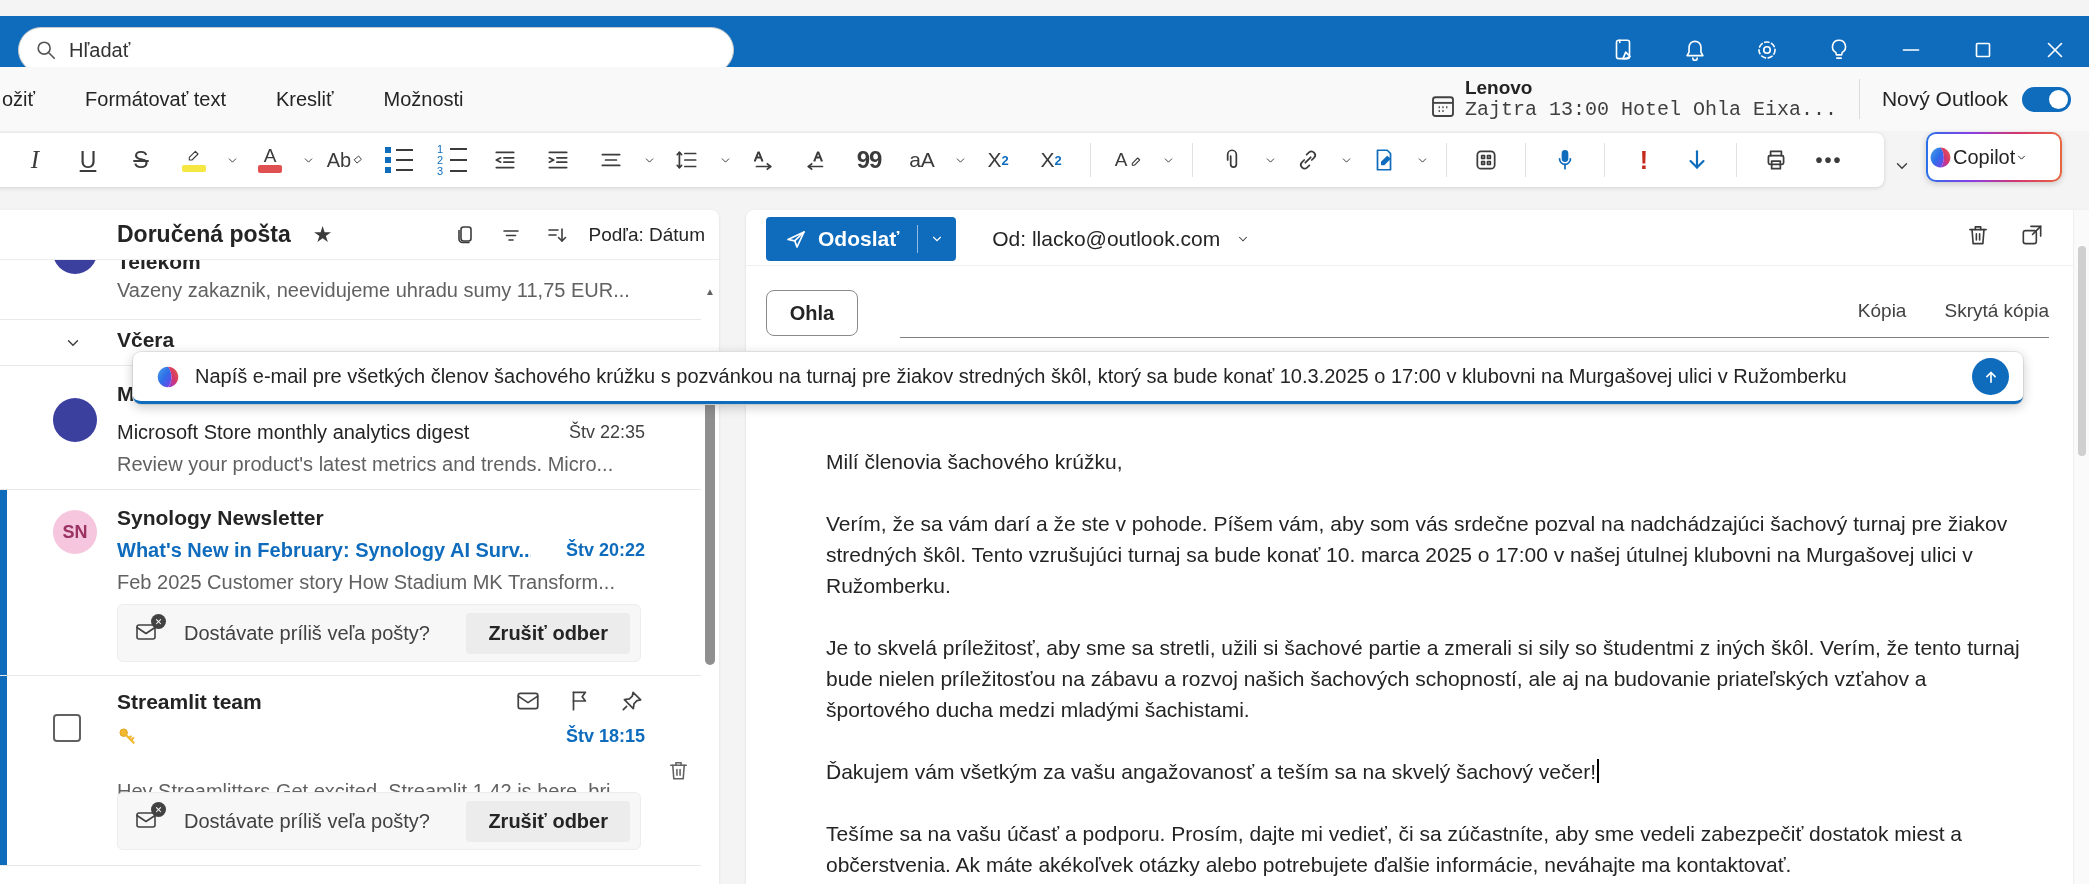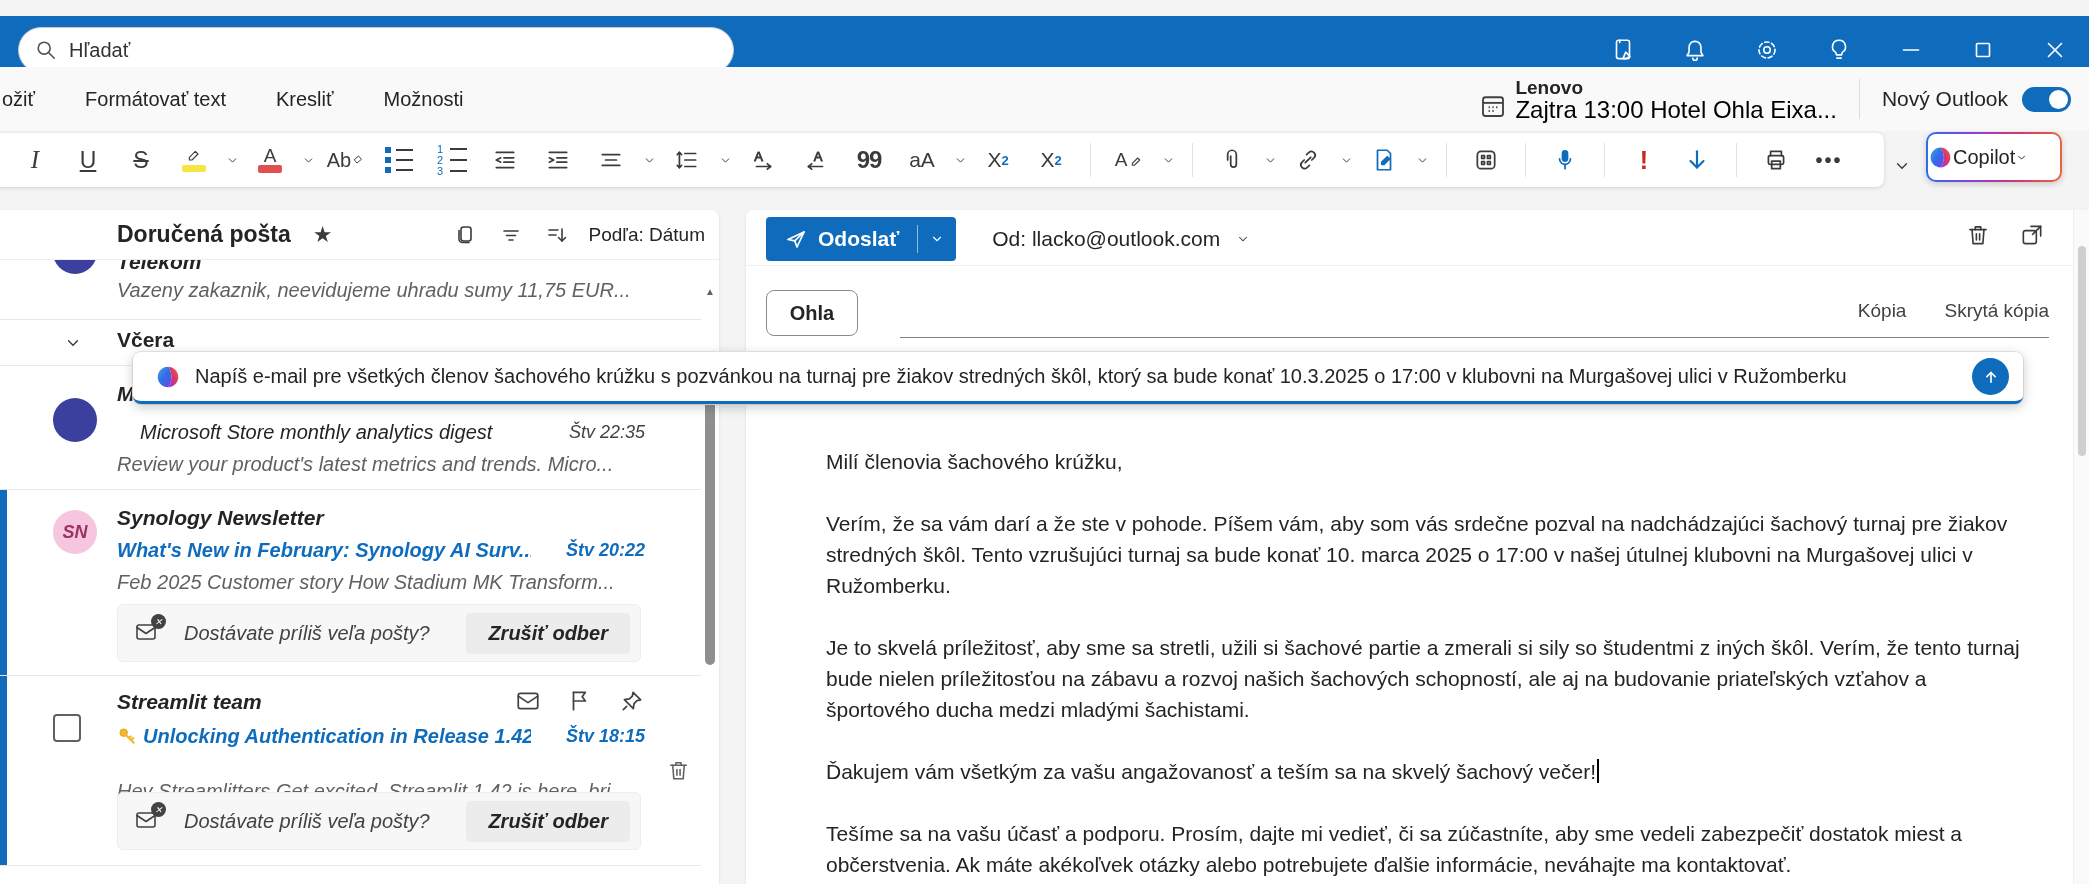--- a/index.html
+++ b/index.html
@@ -19,21 +19,21 @@
   .tb-ic svg { width:26px; height:26px; stroke:#fff; fill:none; stroke-width:1.5; stroke-linecap:round; stroke-linejoin:round; }
 
   
   .tabsrow { position:absolute; left:0; top:67px; width:100%; height:64px; background:#f9f9f9; }
   .tabs { position:absolute; left:2px; top:0; height:64px; display:flex; align-items:center; gap:50px; font-size:20px; color:#242424; }
   .tab { cursor:default; white-space:nowrap; }
   .ribbon-right { position:absolute; right:18px; top:0; height:64px; display:flex; align-items:center; gap:22px; }
   .calpeek { display:flex; align-items:flex-end; gap:7px; }
   .calpeek svg { width:30px; height:30px; stroke:#424242; fill:none; stroke-width:1.5; }
   .calpeek .t1 { font-size:19px; font-weight:700; color:#242424; line-height:22px; }
-  .calpeek .t2 { font-size:24px; color:#000000; line-height:22px; white-space:nowrap; }
+  .calpeek .t2 { font-size:20px; color:#404040; line-height:22px; white-space:nowrap;font-family:Liberation Mono, monospace; }
   .vdiv { width:1px; height:40px; background:#dcdcdc; }
   .newoutlook { display:flex; align-items:center; gap:14px; font-size:21px; color:#242424; }
   .toggle { width:49px; height:25px; border-radius:13px; background:#0f6cbd; position:relative; }
   .toggle .knob { position:absolute; right:3px; top:3px; width:19px; height:19px; border-radius:50%; background:#fff; }
 
   
   .toolband { position:absolute; left:0; top:131px; width:100%; height:79px; background:#f4f4f4; }
   .toolcard { position:absolute; left:-10px; top:2px; width:1894px; height:54px; background:#fff;
     border-radius:8px; box-shadow:0 1px 4px rgba(0,0,0,.14); display:flex; align-items:center; padding:0 14px 0 22px; gap:7px; }
   .tbtn { height:54px; min-width:46px; display:flex; align-items:center; justify-content:center; color:#3b3b3b; font-size:22px; position:relative; }
@@ -74,21 +74,21 @@
     border-radius:0 8px 0 0; box-shadow:0 1px 3px rgba(0,0,0,.10); }
   .list-header { position:absolute; left:0; top:0; right:0; height:50px; display:flex; align-items:center;
     padding:0 14px 0 117px; gap:18px; border-bottom:1px solid #ededed; }
   .list-title { font-size:23px; font-weight:700; color:#242424; white-space:nowrap; }
   .star { color:#3b3b3b; font-size:22px; margin-left:4px; }
   .lh-sp { flex:1; }
   .lh-ic { width:28px; height:28px; display:flex; align-items:center; justify-content:center; }
   .lh-ic svg { width:24px; height:24px; stroke:#3b3b3b; fill:none; stroke-width:1.6; stroke-linecap:round; stroke-linejoin:round; }
   .sort-label { font-size:19px; color:#242424; white-space:nowrap; }
   .list-body { position:absolute; left:0; top:50px; right:18px; bottom:0; overflow:hidden; }
-  .mail-item { position:relative; border-bottom:1px solid #e8e8e8; overflow:hidden;font-style:italic; }
+  .mail-item { position:relative; border-bottom:1px solid #e8e8e8; overflow:hidden; }
   .avatar { position:absolute; left:53px; width:44px; height:44px; border-radius:50%; display:flex; align-items:center; justify-content:center; font-size:18px; font-weight:700; }
   .sender { position:absolute; left:117px; font-size:21px; font-weight:700; color:#242424; line-height:28px; }
   .subject { position:absolute; left:117px; right:56px; font-size:20px; line-height:28px; white-space:nowrap; overflow:hidden; }
   .subject.unread { color:#0f6cbd; font-weight:700; }
   .preview { position:absolute; left:117px; right:56px; font-size:20px; color:#616161; line-height:28px; white-space:nowrap; overflow:hidden; }
   .time { position:absolute; right:56px; font-size:18px; line-height:28px; }
   .time.unread { color:#0f6cbd; font-weight:600; }
   .accent { position:absolute; left:0; top:0; bottom:0; width:7px; background:#0f6cbd; }
   .unsub { position:absolute; left:117px; width:524px; height:58px; background:#f7f7f7; border:1px solid #ededed;
     border-radius:6px; display:flex; align-items:center; padding:0 10px 0 14px; gap:14px; }
@@ -520,21 +520,21 @@
       <div class="grouprow">
         <svg viewBox="0 0 24 24">
             <polyline points="6,9 12,15 18,9"></polyline>
           </svg>
         <span class="grouplabel">Včera</span>
       </div>
 
       <div class="mail-item" style="height:124px;">
         <div class="avatar" style="top:32px; background:#3b3f9e; color:#fff;"></div>
         <div class="sender" style="top:14px;">Microsoft</div>
-        <div class="subject" style="top:52px; right:166px;margin-left:23px;">Microsoft Store monthly analytics digest</div>
+        <div class="subject" style="top:52px; right:166px;">Microsoft Store monthly analytics digest</div>
         <div class="time" style="top:52px; color:#424242;">Štv 22:35</div>
         <div class="preview" style="top:84px;">Review your product's latest metrics and trends. Micro...</div>
       </div>
 
       <div class="mail-item" style="height:186px;">
         <div class="accent"></div>
         <div class="avatar" style="top:20px; background:#f5c6dd; color:#9b3264;">SN</div>
         <div class="sender" style="top:14px;">Synology Newsletter</div>
         <div class="subject unread" style="top:46px; right:170px;">What's New in February: Synology AI Surv...</div>
         <div class="time unread" style="top:46px;">Štv 20:22</div>
@@ -564,21 +564,21 @@
             </svg>
           <svg viewBox="0 0 24 24">
               <path d="M13 4l7 7-3.4.7-2.7 2.7-.7 4.6-8.2-8.2 4.6-.7 2.7-2.7z"></path>
               <line x1="7" y1="17" x2="4" y2="20"></line>
             </svg>
         </div>
         <div class="subject unread" style="top:46px; right:170px;">
           <svg class="keyic" viewBox="0 0 24 24" width="20" height="20">
               <circle cx="8" cy="8" r="4.5" fill="#f2b830" stroke="#d99b17" stroke-width="1"></circle>
               <path d="M11 11l9 9M17 17l2.5-2.5M14.5 14.5l2-2" stroke="#f2b830" stroke-width="2.6" fill="none" stroke-linecap="round"></path>
-            </svg><span>Unlocking Authentication in Release 1.42</span>
+            </svg>
         </div>
         <div class="time unread" style="top:46px;">Štv 18:15</div>
         <div class="preview" style="top:78px; right:70px;margin-top:23px;">Hey Streamlitters,Get excited. Streamlit 1.42 is here, bri...</div>
         <div class="item-trash" style="top:82px;"><svg viewBox="0 0 24 24">
               <path d="M4.5 7h15"></path>
               <path d="M9.5 7V4.5h5V7"></path>
               <path d="M6.5 7l1 13h9l1-13"></path>
               <line x1="10.5" y1="11" x2="10.5" y2="16.5"></line>
               <line x1="13.5" y1="11" x2="13.5" y2="16.5"></line>
             </svg></div>

